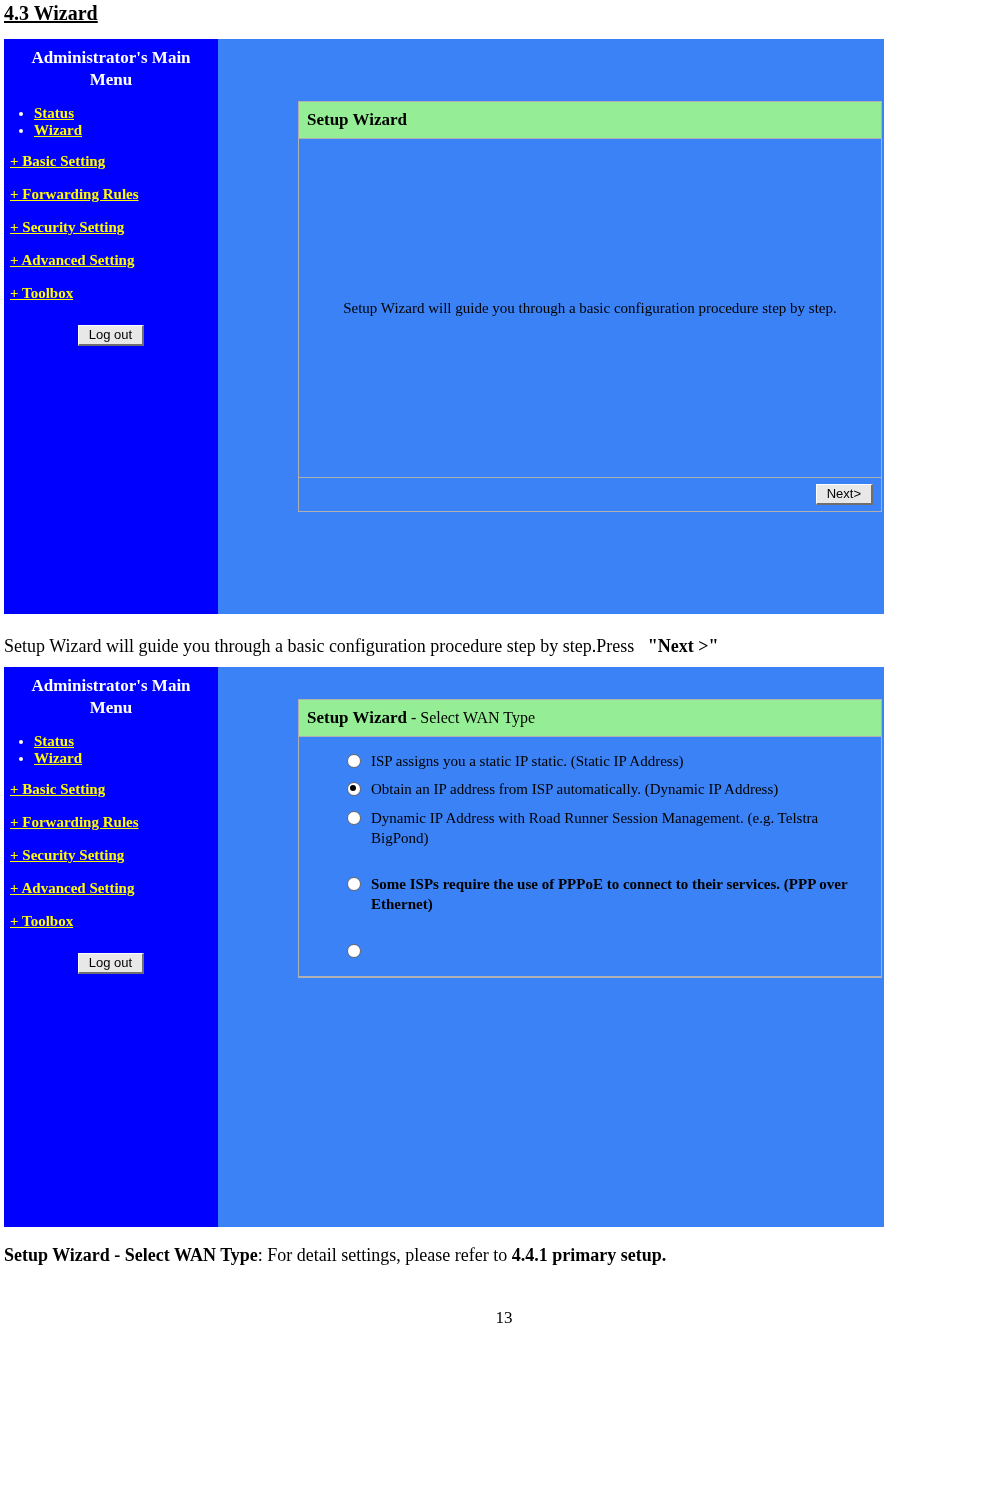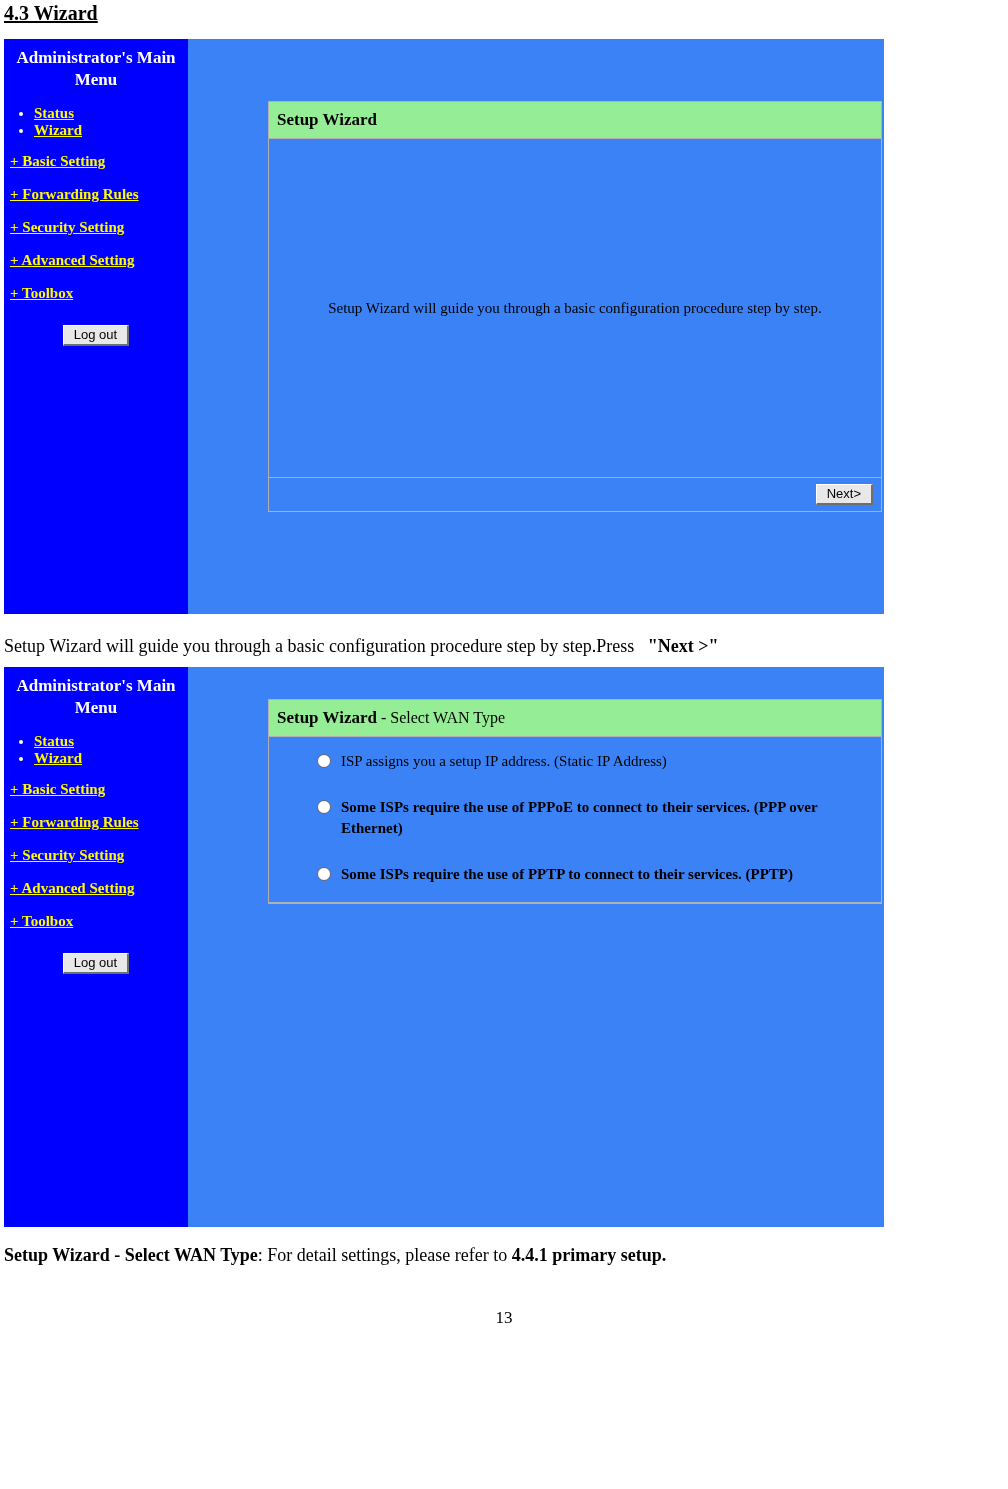--- a/index.html
+++ b/index.html
@@ -15,21 +15,21 @@
       text-decoration: underline;
       margin: 2px 4px 10px 4px;
     }
     .router-frame {
       display: flex;
       margin: 14px 4px 4px 4px;
       width: 880px;
     }
     .router-frame.second { margin-top: 8px; }
     .sidebar {
-      width: 184px;
+      width: 214px;
       background: #0000ff;
       color: #fff;
       padding: 6px 6px 6px 6px;
       box-sizing: border-box;
       font-family: "Times New Roman", serif;
     }
     .sidebar-title {
       text-align: center;
       font-weight: bold;
       font-size: 17px;
@@ -230,29 +230,36 @@
     </div>
   </div>
   <div class="main-area frame2-height">
     <div class="panel-outer second">
       <div class="panel-header">
         <span class="strong">Setup Wizard</span><span class="sub"> - Select WAN Type</span>
       </div>
       <div class="panel-body opts">
         <div class="opt-row tight">
           <span class="radio"></span>
-          <span>ISP assigns you a setup IP address. (Static IP Address)</span>
+          <span>ISP assigns you a static IP static. (Static IP Address)</span>
+        </div>
+        <div class="opt-row tight">
+          <span class="radio selected"></span>
+          <span>Obtain an IP address from ISP automatically. (Dynamic IP Address)</span>
+        </div>
+        <div class="opt-row">
+          <span class="radio"></span>
+          <span>Dynamic IP Address with Road Runner Session Management. (e.g. Telstra BigPond)</span>
         </div>
         <div class="opt-row gap-before">
           <span class="radio"></span>
           <span>Some ISPs require the use of PPPoE to connect to their services. (PPP over Ethernet)</span>
         </div>
         <div class="opt-row gap-before tight">
           <span class="radio"></span>
-          <span>Some ISPs require the use of PPTP to connect to their services. (PPTP)</span>
         </div>
       </div>
     </div>
   </div>
 </div>
 
 <div class="body-text last">
   <span class="bold">Setup Wizard - Select WAN Type</span><span>: For detail settings, please refer to </span><span class="bold">4.4.1 primary setup.</span>
 </div>
 

